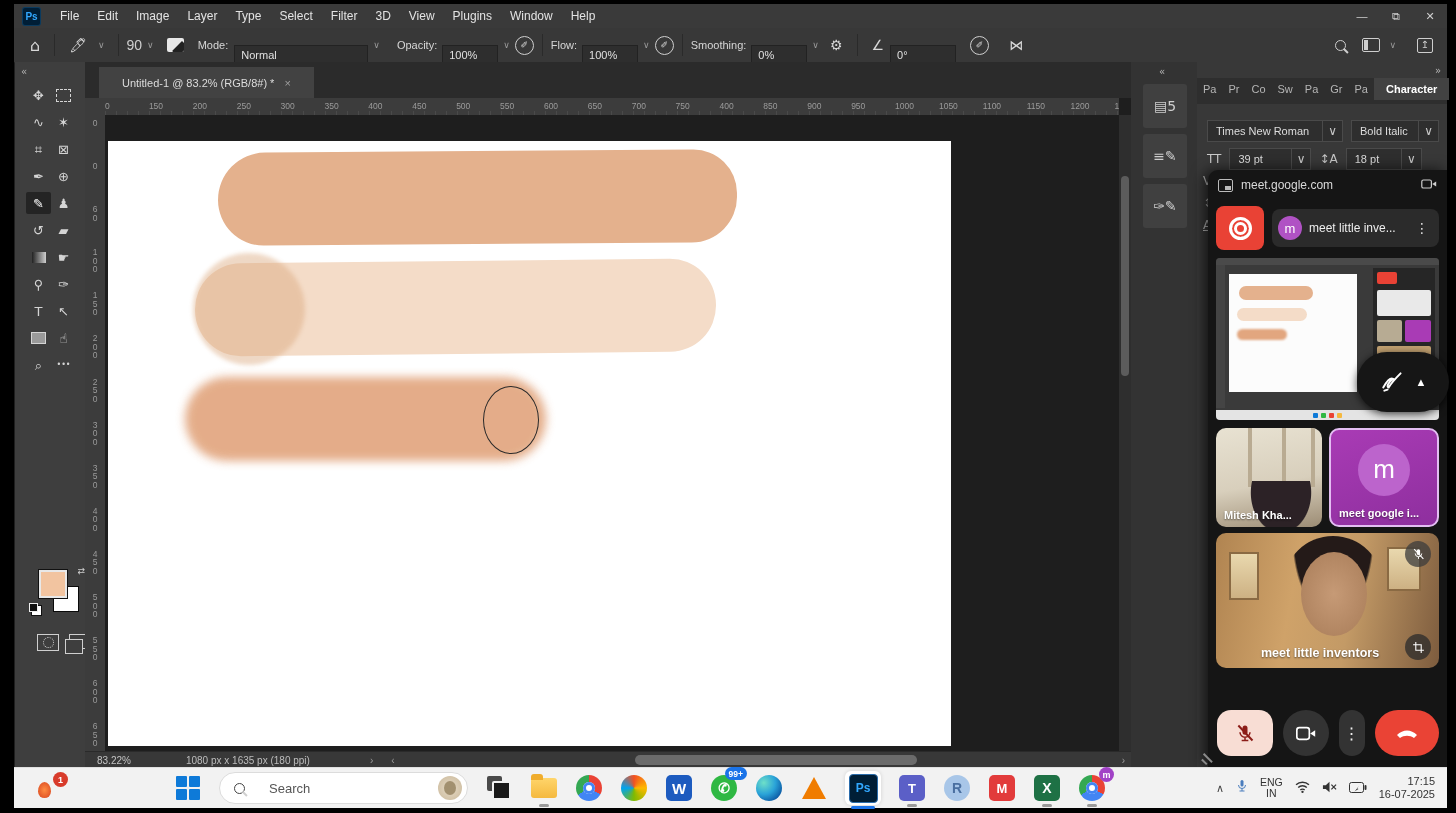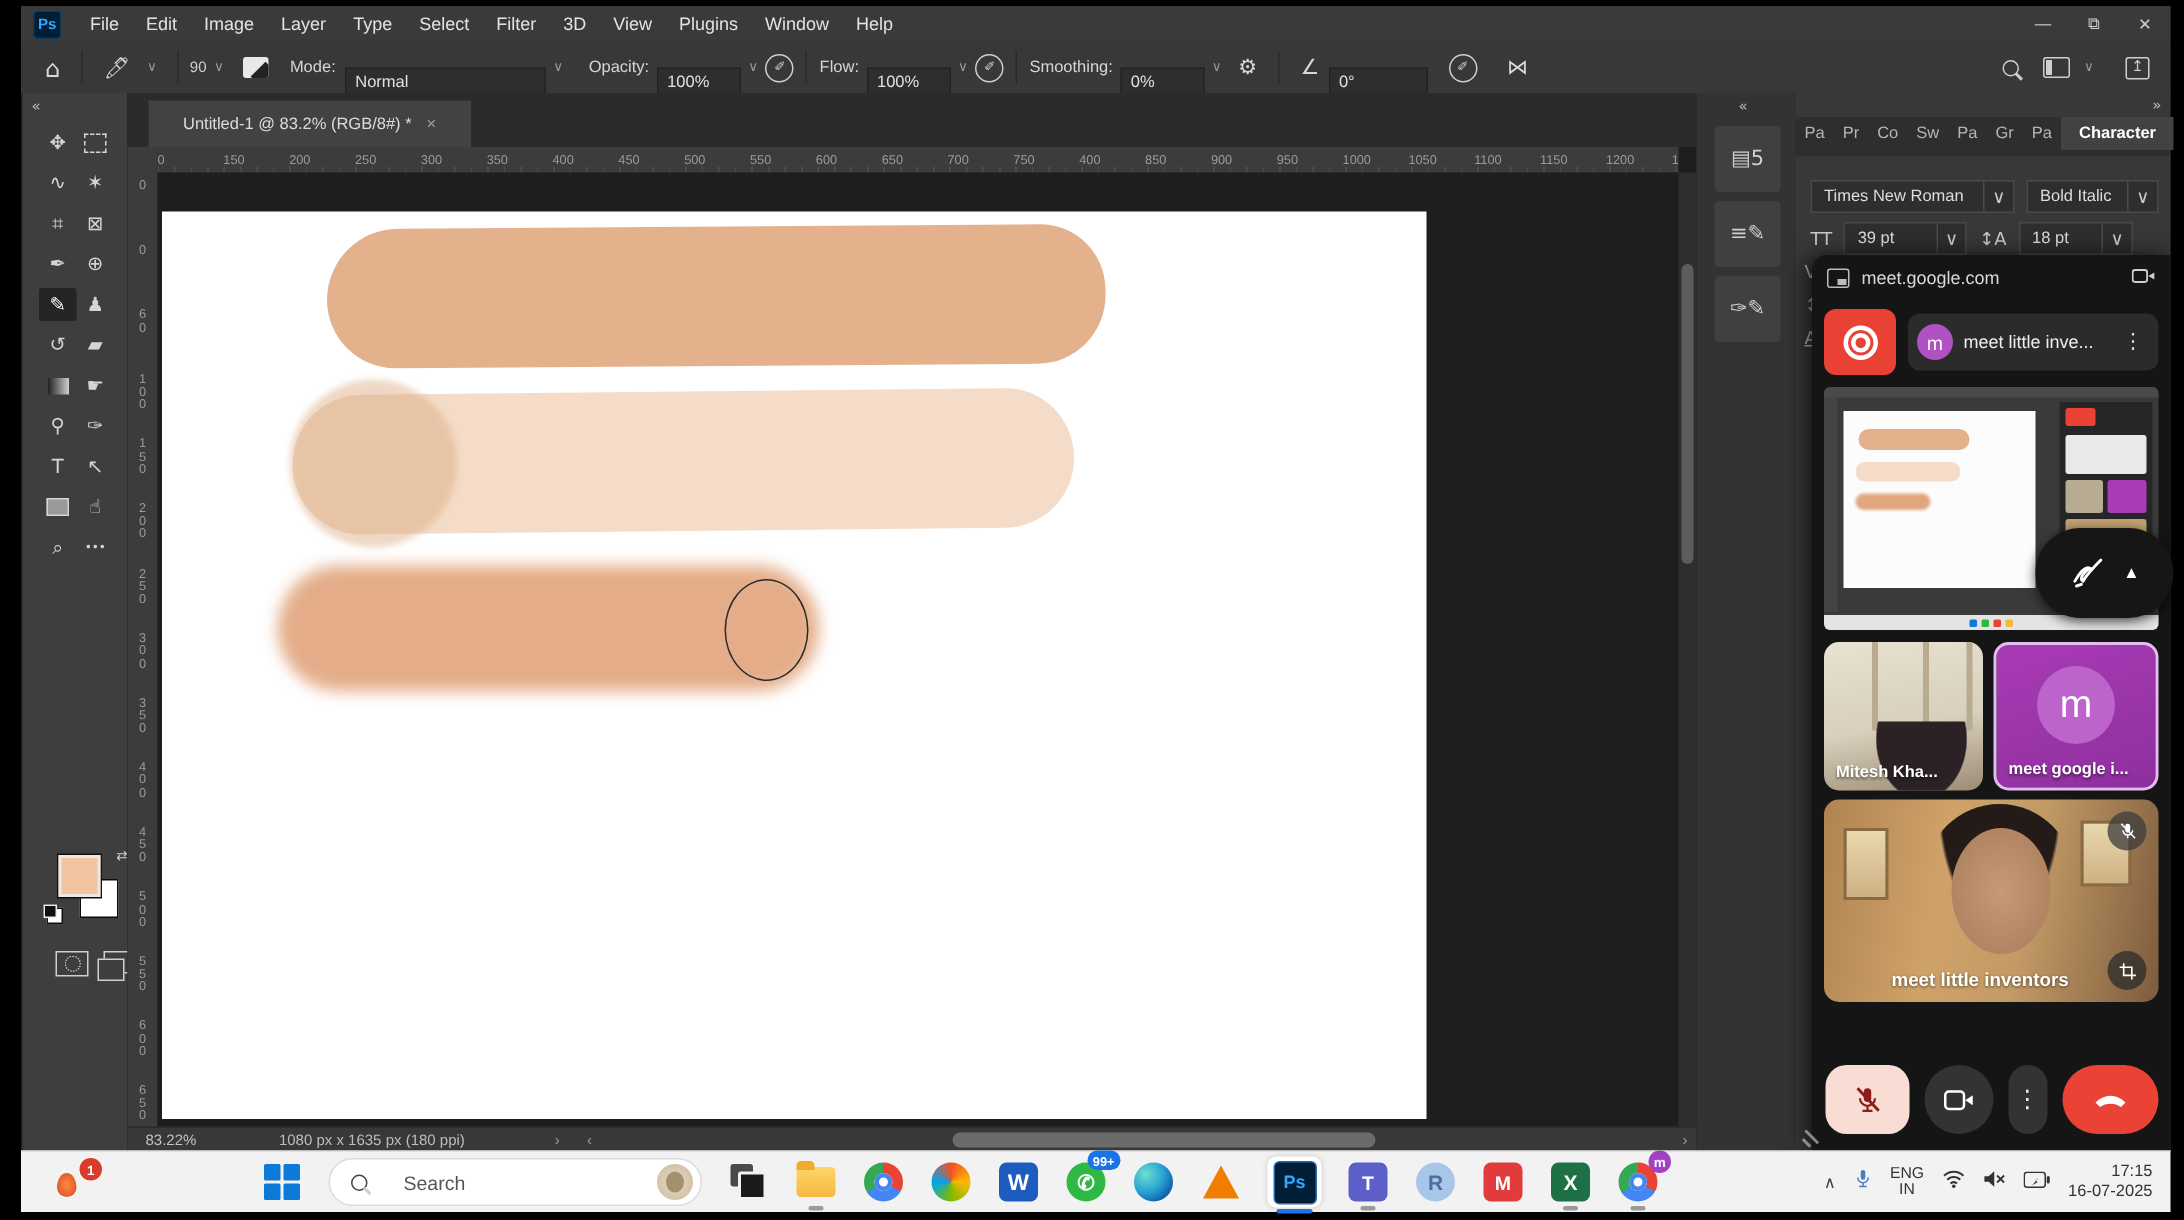--- a/index.html
+++ b/index.html
@@ -17,21 +17,21 @@
 
   
   #optionsbar{left:0;top:24px;width:100%;height:34px;background:#383838;border-bottom:1px solid #262626;
     display:flex;align-items:center;color:#d6d6d6;font-size:11px;}
   .opt-sep{width:1px;height:22px;background:#2a2a2a;margin:0 8px;}
   .opt-ico{font-family:"DejaVu Sans",sans-serif;color:#d8d8d8;font-size:14px;padding:0 6px;}
   .field{background:#2e2e2e;border:1px solid #222;color:#e0e0e0;height:18px;display:inline-flex;align-items:center;
     padding:0 6px;min-width:42px;margin-top:19px;}
   .chev{color:#9a9a9a;font-size:9px;padding:0 5px;font-family:"DejaVu Sans",sans-serif;}
   .brush-preview{width:22px;height:15px;background:radial-gradient(circle,#fff 0 18%,#ffffffcc 35%,#38383800 72%);}
-  .brush-num{font-size:10px;color:#cfcfcf;text-align:right;line-height:7px;}
+  .brush-num{font-size:14px;color:#cfcfcf;text-align:right;line-height:7px;}
   .circ-pen{display:inline-flex;width:17px;height:17px;border:1.4px solid #cfcfcf;border-radius:50%;
     align-items:center;justify-content:center;font-size:9px;color:#cfcfcf;font-family:"DejaVu Sans",sans-serif;}
   .panel-toggle{width:17px;height:14px;background:#e8e8e8;border-radius:2px;position:relative;overflow:hidden;}
   .panel-toggle::after{content:"";position:absolute;left:2px;top:2px;width:14px;height:14px;background:#222;transform:rotate(45deg);translate:6px 4px;}
   .mag{display:inline-block;width:9px;height:9px;border:1.5px solid #cfcfcf;border-radius:50%;position:relative;}
   .mag::after{content:"";position:absolute;width:6px;height:1.5px;background:#cfcfcf;bottom:-2px;right:-4px;transform:rotate(45deg);}
   .ws-icon{width:16px;height:12px;border:1.3px solid #cfcfcf;border-radius:2px;position:relative;}
   .ws-icon::after{content:"";position:absolute;left:1px;top:1px;bottom:1px;width:4px;background:#cfcfcf;}
   .share-icon{width:14px;height:13px;border:1.3px solid #cfcfcf;border-radius:2px;color:#cfcfcf;
     font-size:10px;line-height:11px;text-align:center;font-family:"DejaVu Sans",sans-serif;}

